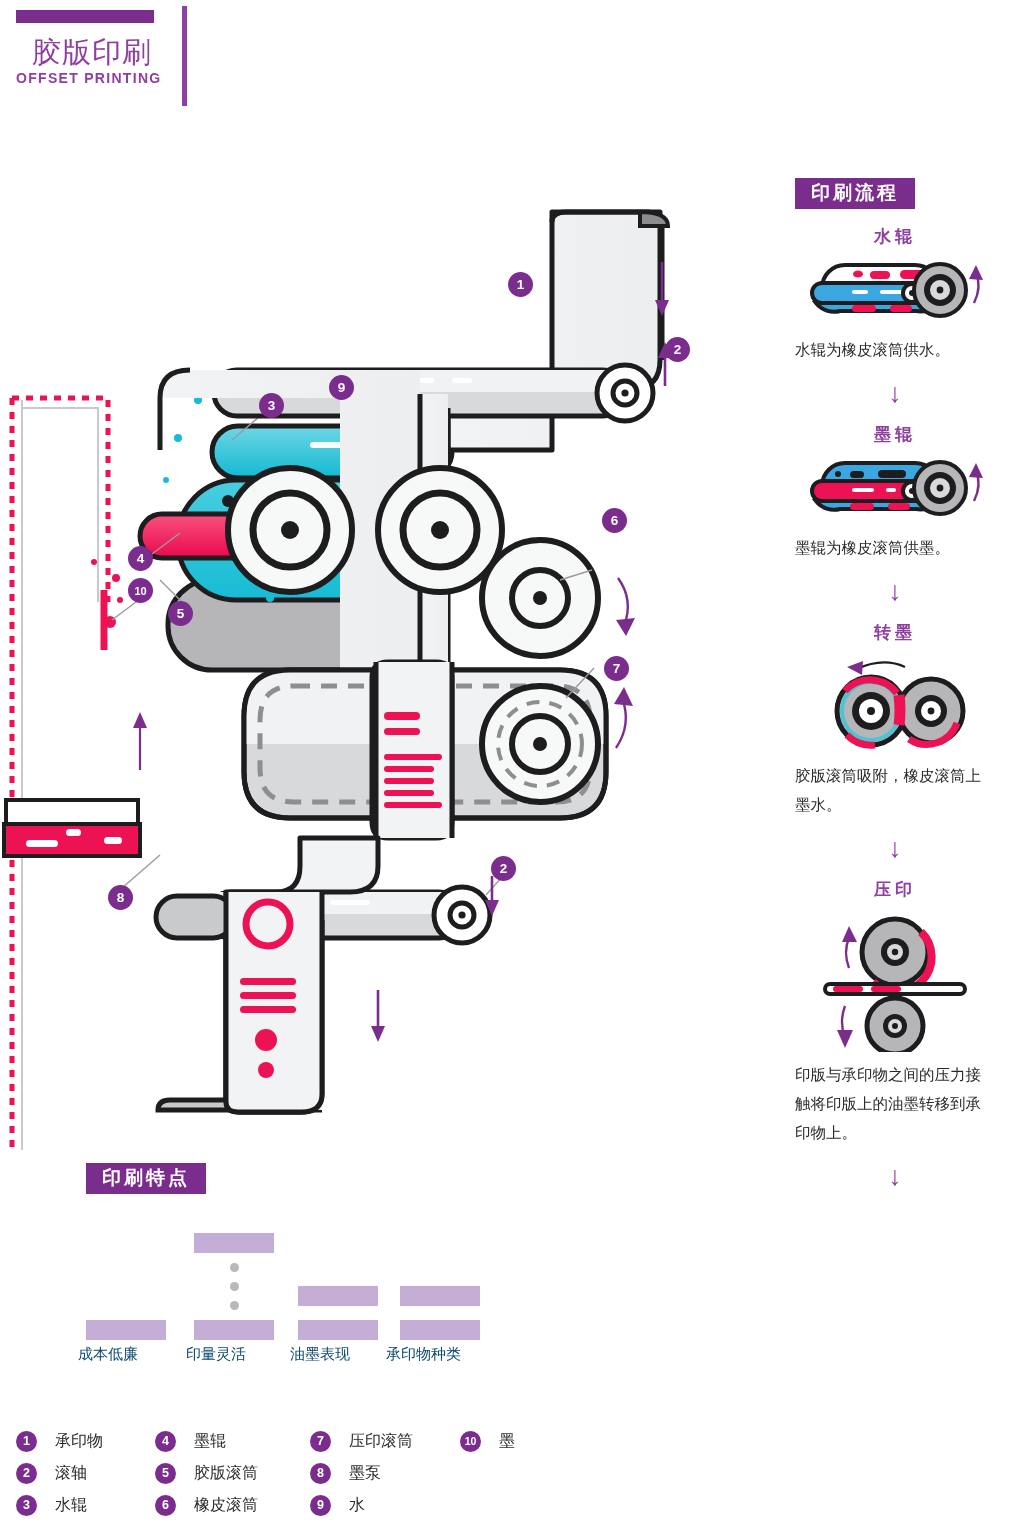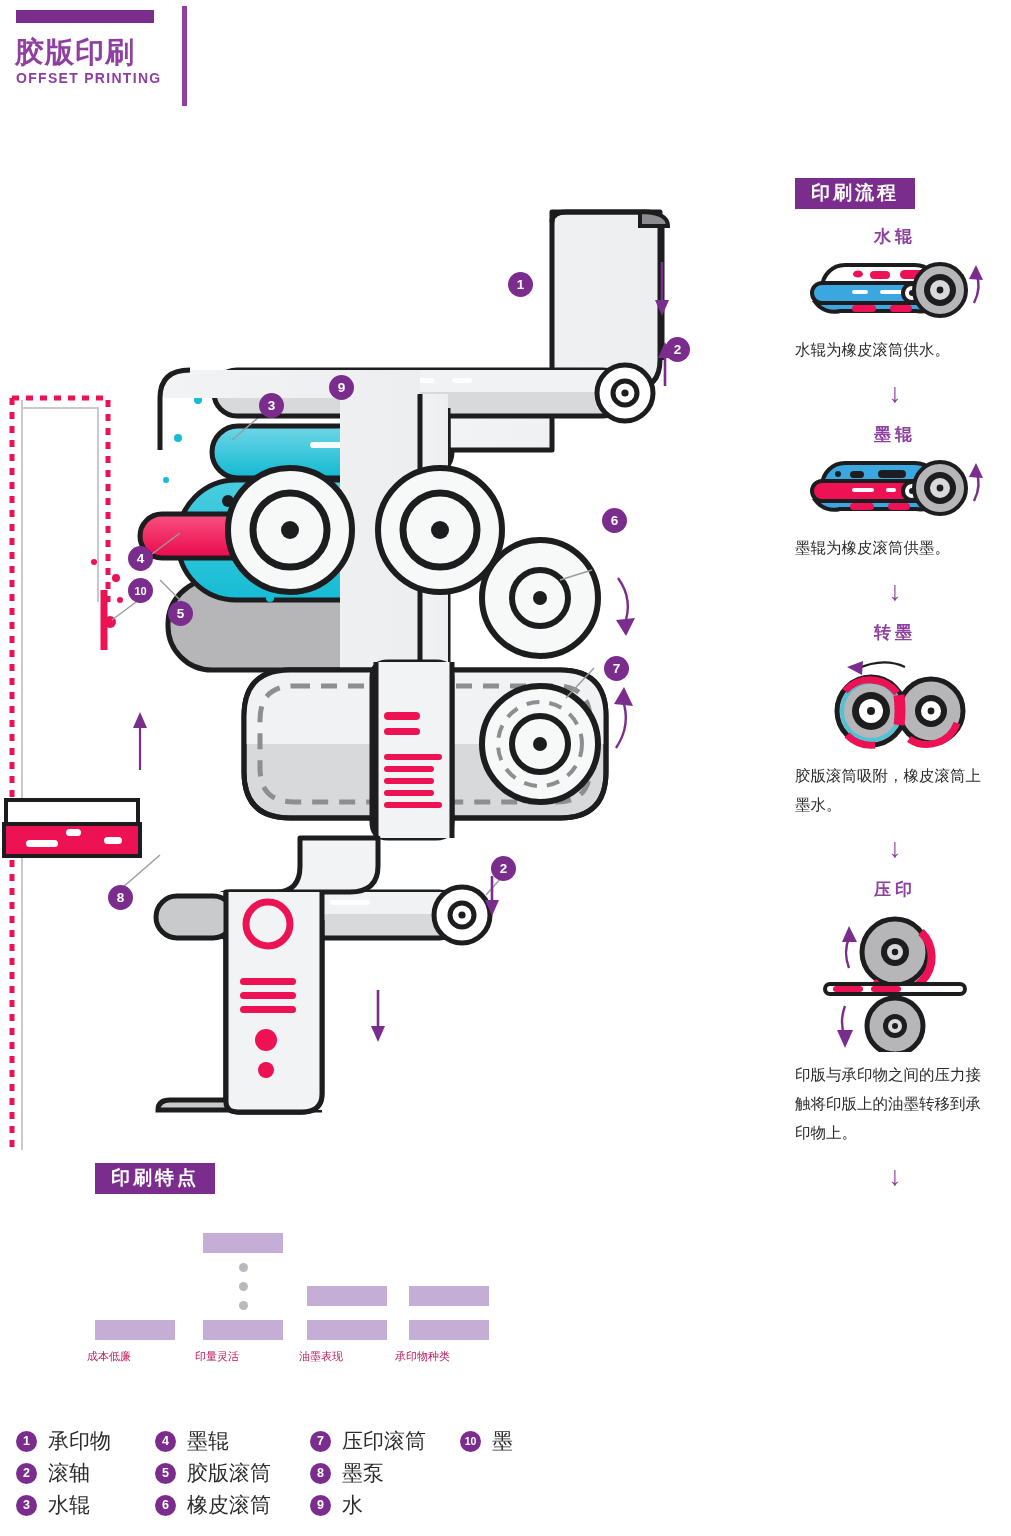--- a/index.html
+++ b/index.html
@@ -6,58 +6,58 @@
   body{
     width:1011px;height:1536px;position:relative;overflow:hidden;
     font-family:"Liberation Sans","DejaVu Sans",sans-serif;
     color:#333;
   }
 
   
   #header{position:absolute;left:0;top:0;width:1011px;height:130px;}
   #title-block{position:absolute;left:12px;top:10px;width:155px;}
   #title-rule{width:138px;height:13px;background:#7b2d8e;margin-left:4px;}
-  #title-cn{font-size:29px;font-weight:bold;color:#8e3fa0;letter-spacing:1px;margin:14px 0 0 3px;line-height:1.05;}
+  #title-cn{font-size:29px;font-weight:normal;color:#8e3fa0;letter-spacing:1px;margin:14px 0 0 20px;line-height:1.05;}
   #title-en{font-size:14px;font-weight:bold;color:#8e3fa0;letter-spacing:1.3px;margin:3px 0 0 4px;}
   #header-divider{position:absolute;left:182px;top:6px;width:5px;height:100px;background:#8e3fa0;}
   #header-text{position:absolute;left:218px;top:8px;width:775px;font-size:16.5px;line-height:34px;color:#2b2b2b;text-align:justify;}
 
   
   .sec-head{
     display:inline-block;background:#7b2d8e;color:#fff;font-size:19px;font-weight:bold;
     padding:5px 16px 7px 16px;letter-spacing:3px;line-height:1;
   }
 
   
   #flow{position:absolute;left:795px;top:178px;width:200px;}
   .flow-step{width:200px;margin-bottom:0;}
   .flow-label{text-align:center;color:#8e3fa0;font-size:17px;font-weight:bold;letter-spacing:4px;margin:16px 0 9px 0;}
   .flow-icon{height:70px;display:flex;align-items:center;justify-content:center;}
   .flow-desc{font-size:15.5px;line-height:29px;color:#2b2b2b;margin-top:8px;font-family:Liberation Serif, serif;}
   .flow-arrow{text-align:center;color:#8e3fa0;font-size:27px;line-height:1;margin:16px 0 4px 0;}
 
   
-  #features{position:absolute;left:95px;top:1163px;width:430px;}
+  #features{position:absolute;left:86px;top:1163px;width:430px;}
   #feat-bars{position:relative;height:140px;margin-top:28px;}
   .feat-col{position:absolute;bottom:22px;width:80px;}
   .feat-bar{width:80px;height:20px;background:#c4aed6;margin-top:6px;}
   .feat-dot{width:9px;height:9px;border-radius:50%;background:#b9b9bd;margin:10px auto;}
-  .feat-name{position:absolute;bottom:-2px;font-size:11px;color:#be185d;white-space:nowrap;}
+  .feat-name{position:absolute;bottom:-2px;font-size:15px;color:#0c4a6e;white-space:nowrap;}
 
   
   #legend{position:absolute;left:10px;top:1425px;width:560px;}
   .legend-col{position:absolute;top:0;}
   .legend-row{display:flex;align-items:center;height:32px;}
   .legend-num{
     width:21px;height:21px;border-radius:50%;background:#7b2d8e;color:#fff;
     font-size:12.5px;display:flex;align-items:center;justify-content:center;
     flex:0 0 auto;font-weight:bold;
   }
   .legend-num.wide{font-size:10.5px;}
-  .legend-text{margin-left:11px;font-size:21px;color:#2b2b2b;white-space:nowrap;}
+  .legend-text{margin-left:18px;font-size:16px;color:#2b2b2b;white-space:nowrap;}
 
   
   .marker{
     position:absolute;width:25px;height:25px;border-radius:50%;background:#7b2d8e;color:#fff;
     font-size:13.5px;display:flex;align-items:center;justify-content:center;font-weight:bold;
     z-index:40;
   }
   .marker.ten{font-size:11px;}
   #diagram{position:absolute;left:0;top:150px;width:790px;height:1000px;}
 </style>

